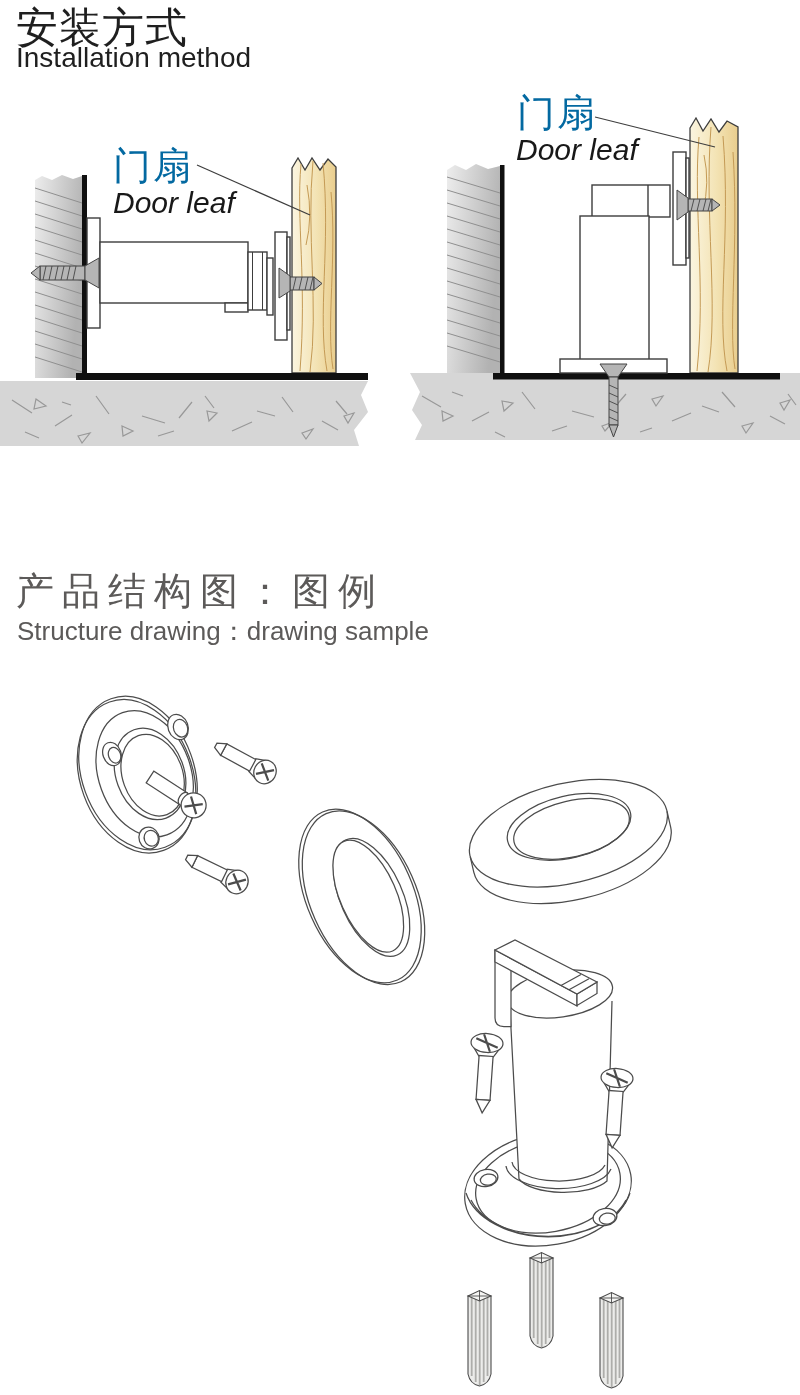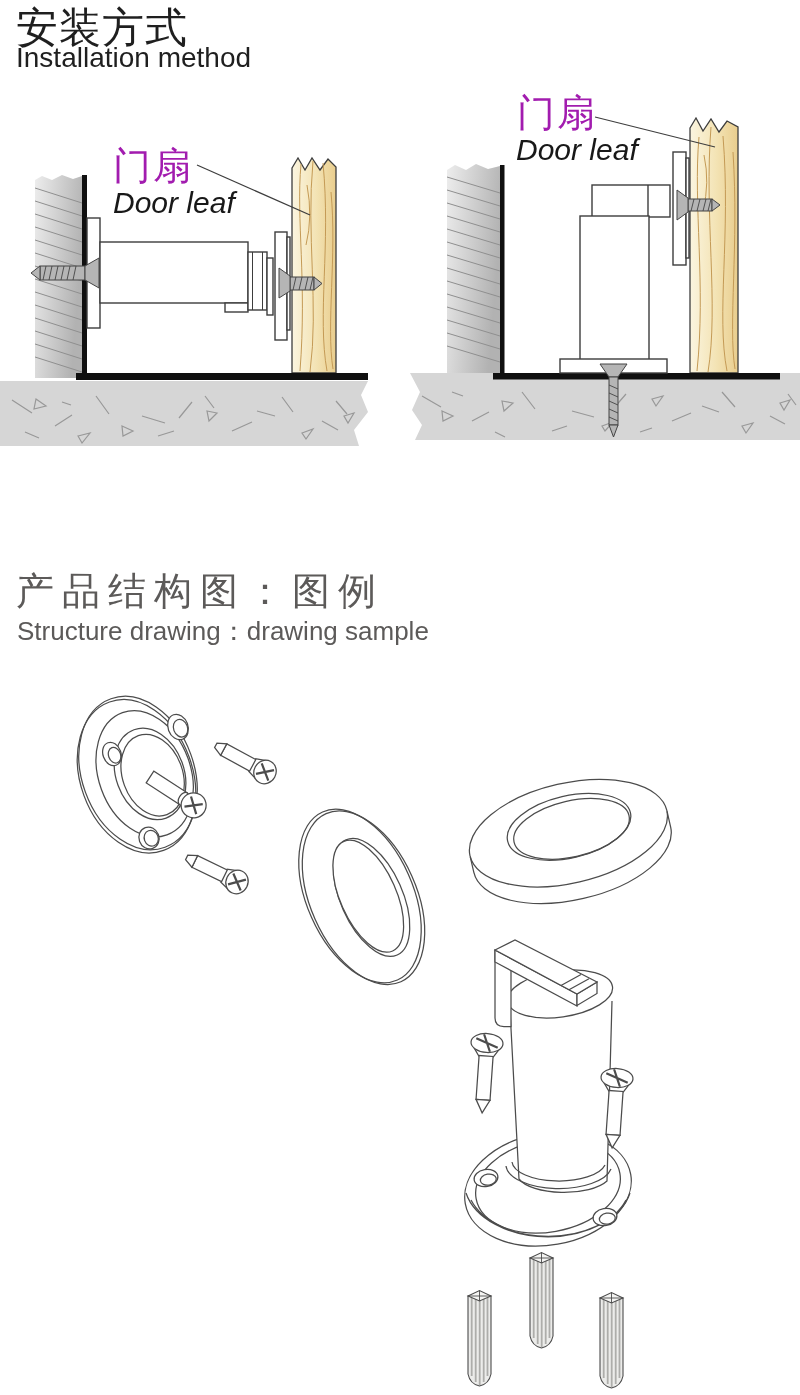--- a/index.html
+++ b/index.html
@@ -1,21 +1,21 @@
 <!DOCTYPE html>
 <html><head>
 <meta charset="utf-8">
 <style>
   html,body{margin:0;padding:0;background:#fff;}
   .page{position:relative;width:800px;height:1395px;background:#fff;overflow:hidden;
         font-family:"Liberation Sans","DejaVu Sans",sans-serif;}
   .abs{position:absolute;white-space:nowrap;}
   .hdr-zh{left:16px;top:0px;font-size:42px;color:#1f1f1f;letter-spacing:1px;}
   .hdr-en{left:16px;top:42px;font-size:28px;color:#1f1f1f;}
-  .lbl-zh{font-size:38px;color:#a21caf;letter-spacing:2px;}
+  .lbl-zh{font-size:38px;color:#0369a1;letter-spacing:2px;}
   .lbl-en{font-size:30px;color:#181818;font-style:italic;}
   .st-zh{left:16px;top:566px;font-size:38px;color:#5c5a59;letter-spacing:8px;}
   .st-en{left:17px;top:614px;font-size:26px;color:#5c5a59;}
   svg{position:absolute;display:block;}
 </style>
 </head>
 <body>
 
 <div class="page">
 

